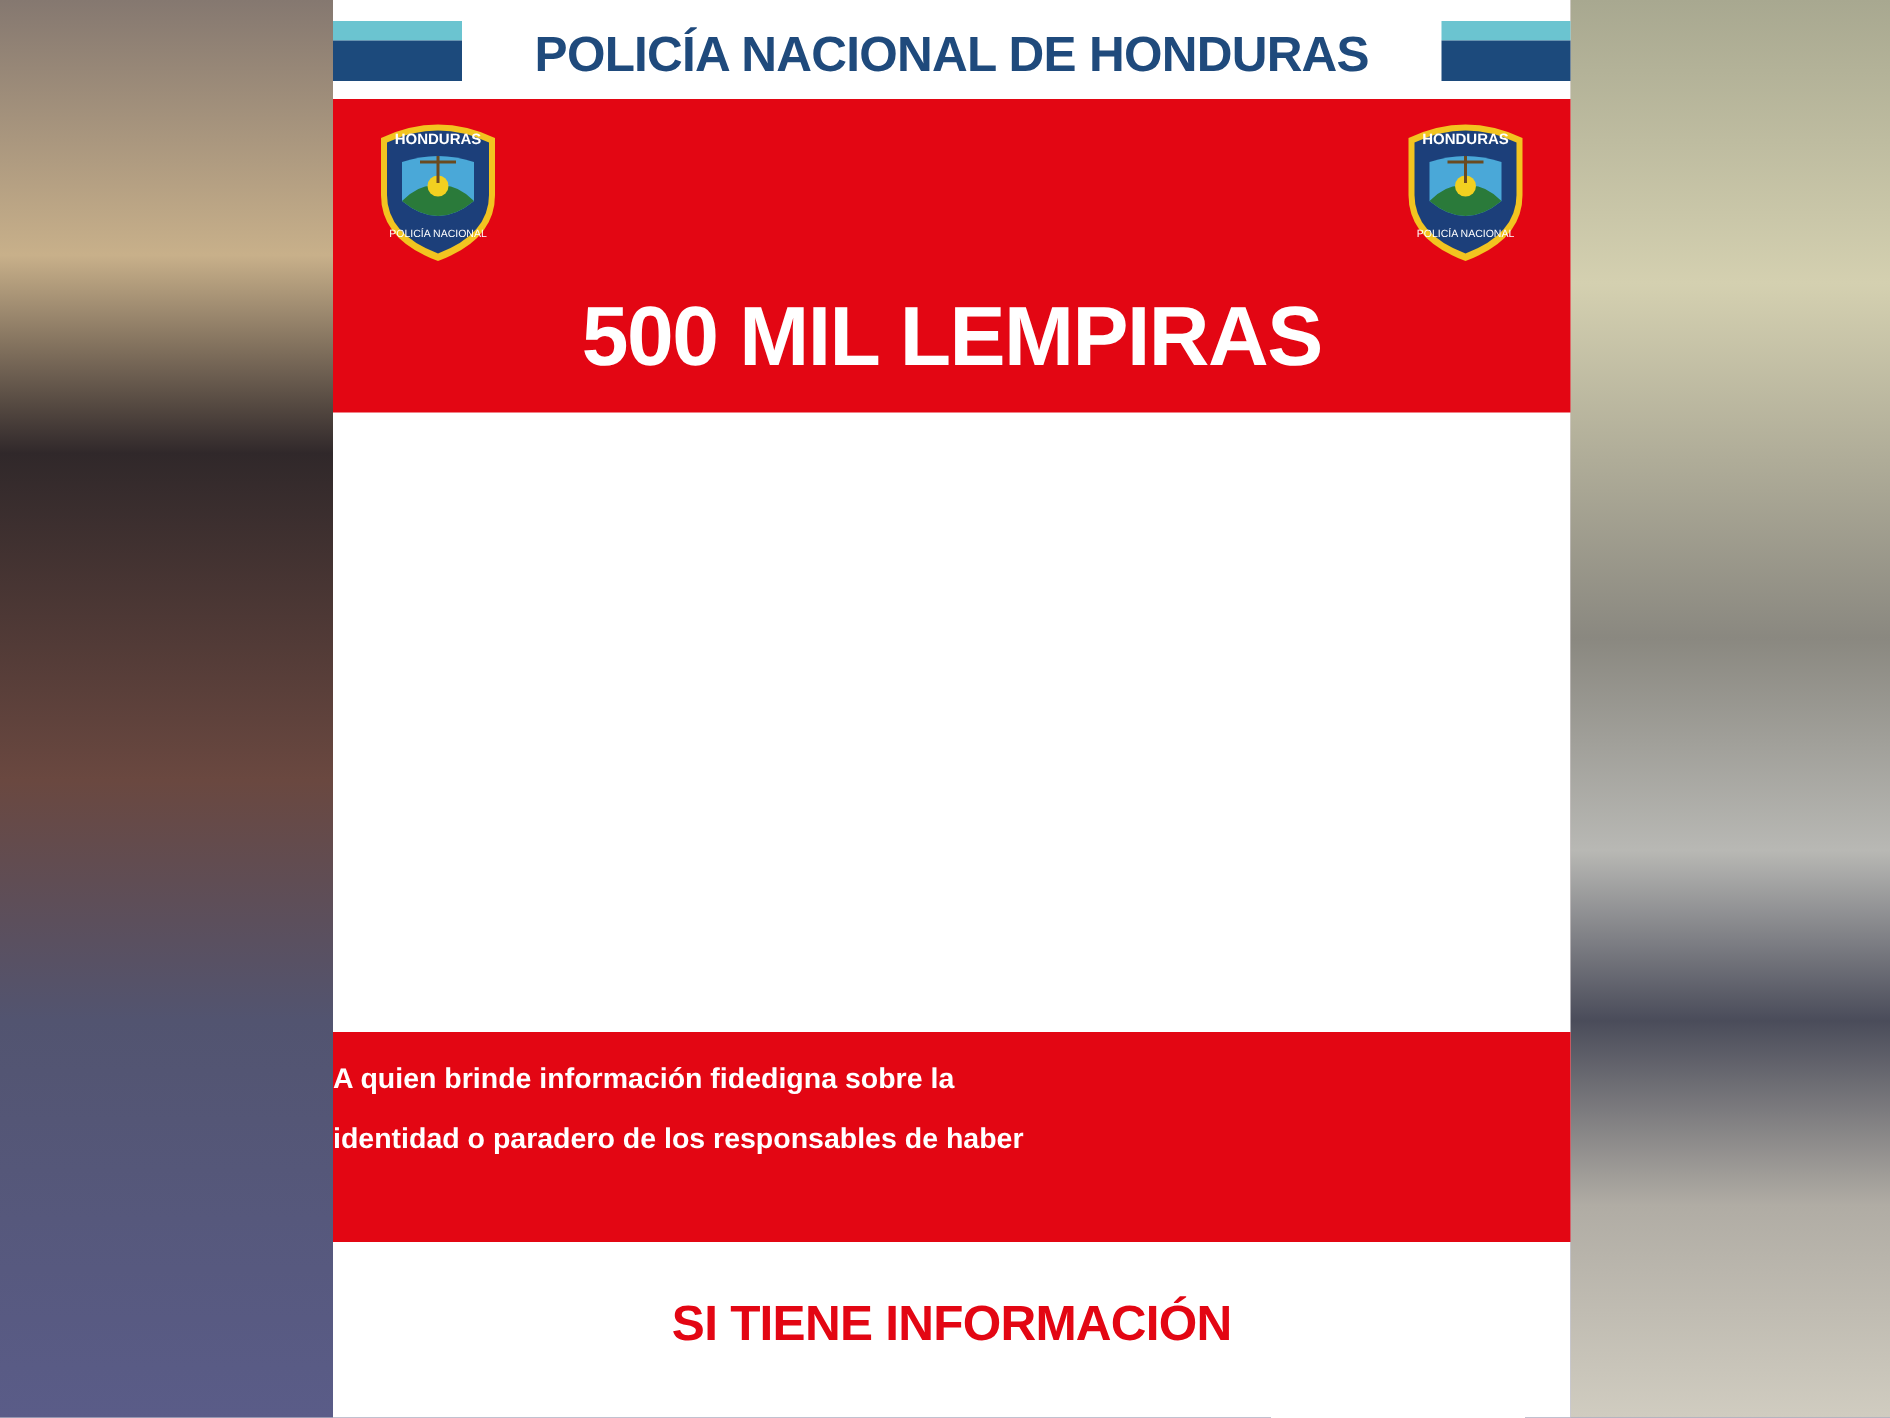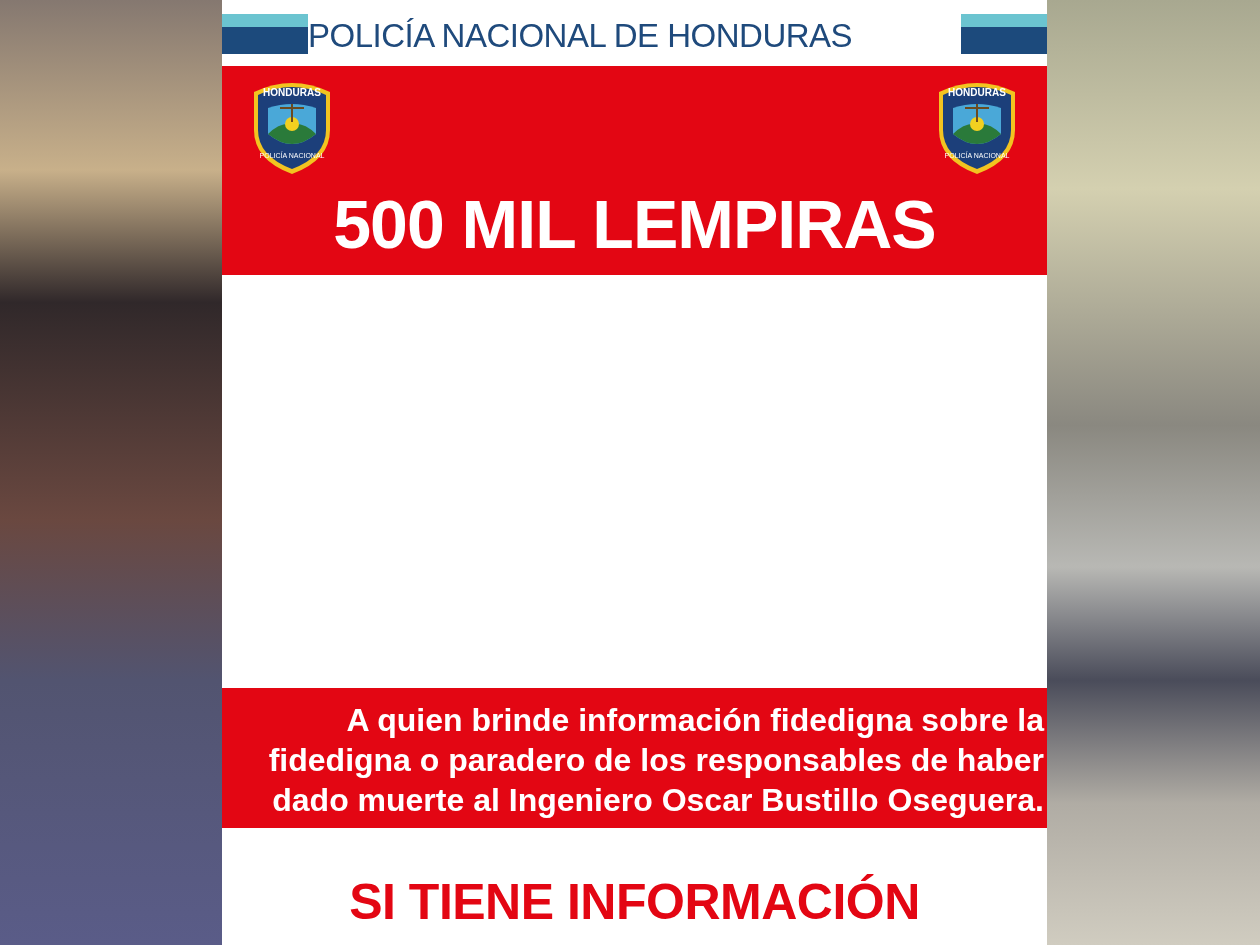--- a/index.html
+++ b/index.html
@@ -9,34 +9,34 @@
   .bg-right{position:absolute;left:1047px;top:0;width:213px;height:945px;
     background:linear-gradient(180deg,#a8a890 0%,#d4d0b0 20%,#8a8880 45%,#b8b8b4 60%,#4a4c5a 72%,#b0aca4 85%,#d0ccc0 100%)}
   .bg-left{position:absolute;left:0;top:0;width:222px;height:945px;
     background:linear-gradient(180deg,#857870 0%,#c8b08a 18%,#30282a 32%,#6a4840 55%,#525470 72%,#5a5c88 100%)}
   .poster{position:absolute;left:222px;top:0;width:825px;height:945px;background:#fff}
   .hdr{position:absolute;left:0;top:14px;width:825px;height:42px}
   .stripe{position:absolute;top:0;width:86px;height:40px}
   .stripe .a{height:13px;background:#6bc4d0}
   .stripe .b{height:27px;background:#1c4a7c}
   .stripe.l{left:0}.stripe.r{right:0}
-  .hdr-title{position:absolute;left:86px;right:86px;top:2px;text-align:left;color:#1f4a7c;
-    font-weight:normal;font-size:33px;letter-spacing:-0.5px;line-height:40px}
+  .hdr-title{position:absolute;left:86px;right:86px;top:2px;text-align:center;color:#1f4a7c;
+    font-weight:bold;font-size:33px;letter-spacing:-0.5px;line-height:40px}
   .band-top{position:absolute;left:0;top:66px;width:825px;height:209px;background:#e30613}
   .title1,.title2{position:absolute;left:0;width:825px;text-align:center;color:#fff;font-weight:bold;letter-spacing:-1px}
   .title1{top:100px;font-size:76px;line-height:84px}
-  .title2{top:182px;font-size:68px;line-height:84px}
+  .title2{top:182px;font-size:56px;line-height:84px}
   .badge{position:absolute;top:78px;width:88px;height:98px}
   .badge.l{left:26px}.badge.r{left:711px}
   .photo{position:absolute;left:207px;top:275px;width:412px;height:413px;overflow:hidden;
     background:repeating-linear-gradient(90deg,#f4f4f4 0 12px,#8a8a88 12px 20px)}
   .band-bot{position:absolute;left:0;top:688px;width:825px;height:140px;background:#e30613}
-  .desc{position:absolute;left:0;top:700px;width:822px;text-align:right;color:#fff;font-weight:bold;font-size:32px;line-height:40px}
+  .desc{position:absolute;left:0;top:700px;width:822px;text-align:left;color:#fff;font-weight:bold;font-size:19px;line-height:40px}
   .cta1,.cta2{position:absolute;left:0;width:825px;text-align:center;color:#e30613;font-weight:bold;letter-spacing:-0.5px}
-  .cta1{top:876px;font-size:50px;line-height:52px}
+  .cta1{top:856px;font-size:33px;line-height:52px}
   .cta2{top:882px;font-size:45px;line-height:56px}
 </style>
 </head>
 <body>
 
 <div class="bg-left"></div>
 <div class="bg-right"></div>
 
 <div class="poster">
 
@@ -76,18 +76,17 @@
     <text x="44" y="18" text-anchor="middle" fill="#fff" font-size="10" font-weight="bold" font-family="Liberation Sans, sans-serif">HONDURAS</text>
     <text x="44" y="80" text-anchor="middle" fill="#fff" font-size="7" font-family="Liberation Sans, sans-serif">POLICÍA NACIONAL</text>
   </svg>
 
   <div class="title2">500 MIL LEMPIRAS</div>
 
 
   <div class="band-bot"></div>
   <div class="desc">
     <div>A quien brinde información fidedigna sobre la</div>
-    <div>fidedigna o paradero de los responsables de haber</div>
-    <div>dado muerte al Ingeniero Oscar Bustillo Oseguera.</div>
+    <div>identidad o paradero de los responsables de haber</div>
   </div>
 
   <div class="cta1">SI TIENE INFORMACIÓN</div>
 </div>
 
 </body></html>

